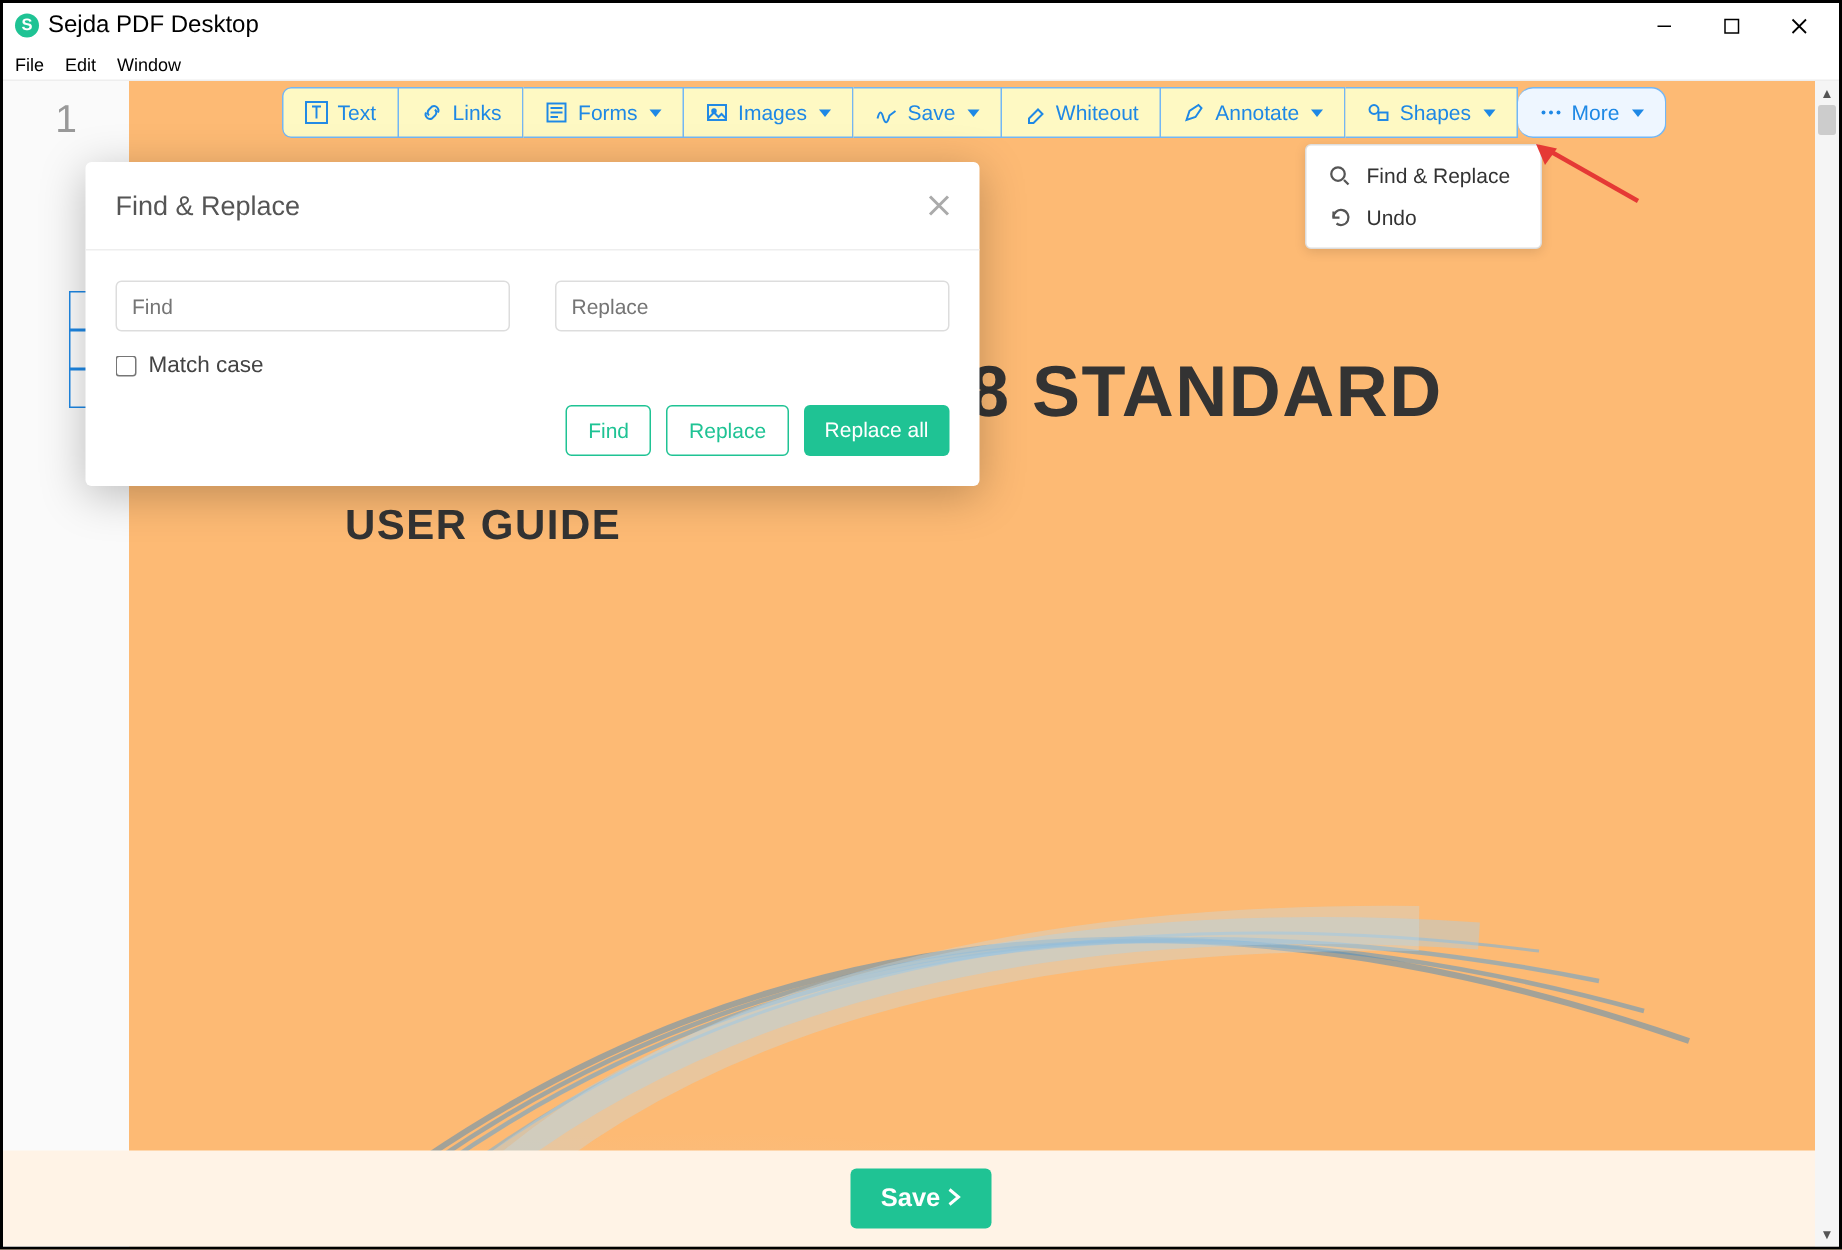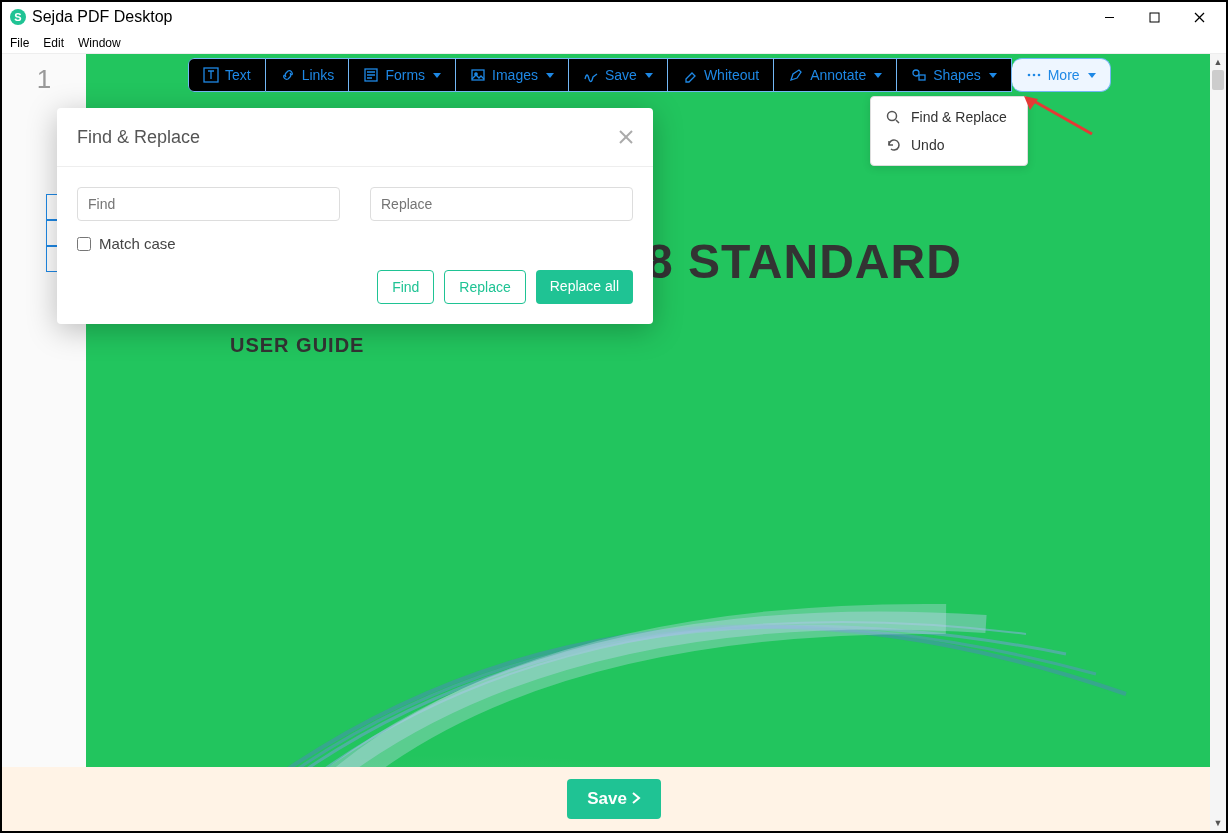--- a/index.html
+++ b/index.html
@@ -90,21 +90,21 @@
   overflow: hidden;
 }
 .tool-btn {
   display: flex; align-items: center;
   gap: 6px;
   padding: 8px 14px;
   border: 1px solid #73b7f5;
   border-left: none;
   color: #1e88e5;
   font-size: 14px;
-  background: #000000;
+  background: #fef9c3;
   cursor: pointer;
   white-space: nowrap;
 }
 .tool-btn:first-child { border-left: 1px solid #73b7f5; border-top-left-radius: 6px; border-bottom-left-radius: 6px; }
 .tool-btn:last-child { border-top-right-radius: 6px; border-bottom-right-radius: 6px; }
 .tool-btn.active { background: #eef6ff; border-radius: 10px; }
 .caret {
   width: 0; height: 0;
   border-left: 4px solid transparent;
   border-right: 4px solid transparent;
@@ -137,34 +137,34 @@
   position: absolute;
   left: 1022px; top: 42px;
   width: 70px; height: 40px;
 }
 
 .document-page {
   position: absolute;
   left: 84px; top: 0;
   right: 16px;
   bottom: 0;
-  background: #22c55e;
+  background: #fdba74;
 }
 .doc-title {
   position: absolute;
   left: 560px; top: 180px;
   font-size: 48px;
   font-weight: 700;
   color: #333;
   letter-spacing: 1px;
 }
 .doc-sub {
   position: absolute;
   left: 144px; top: 280px;
-  font-size: 20px;
+  font-size: 28px;
   font-weight: 700;
   color: #333;
   letter-spacing: 1px;
 }
 .swirl {
   position: absolute;
   left: 60px; top: 440px;
   width: 1000px; height: 320px;
 }
 

